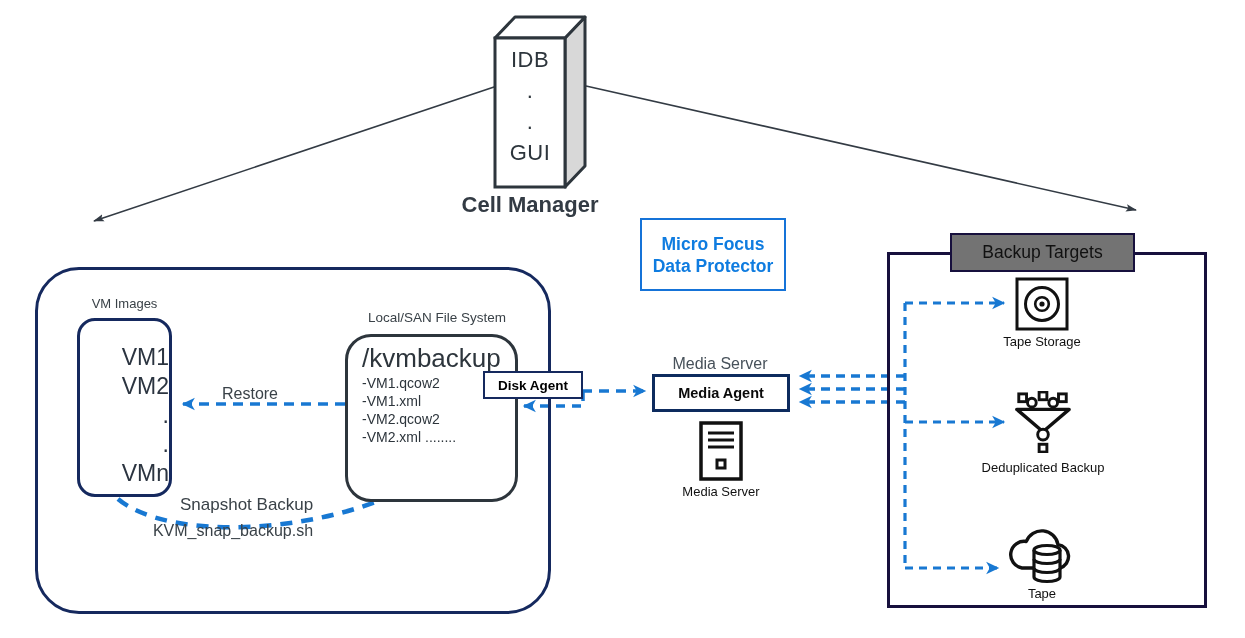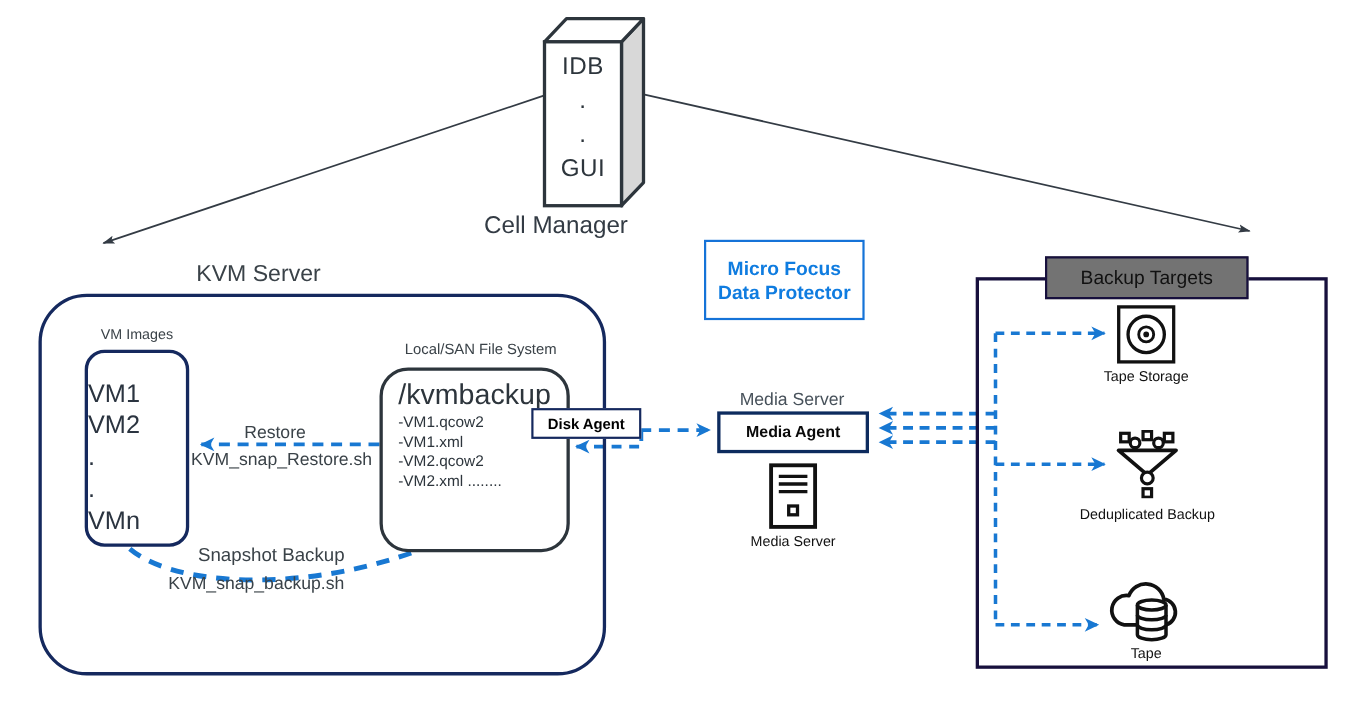--- a/index.html
+++ b/index.html
@@ -11,28 +11,28 @@
   svg{display:block;}
   #wires{position:absolute;left:0;top:0;z-index:1;}
 
   
   .navy-box{border:3.5px solid #15295e;border-radius:18px;background:transparent;}
   .lbl{color:#3a4248;}
 
   
   .cm-text{left:495px;top:44px;width:70px;z-index:3;text-align:center;
     font-size:22px;line-height:31px;color:#2d353c;letter-spacing:.5px;}
-  .cm-label{left:440px;top:192px;width:180px;text-align:left;font-size:22px;color:#333b44;z-index:3;}
+  .cm-label{left:440px;top:192px;width:180px;text-align:center;font-size:22px;color:#333b44;z-index:3;font-weight:bold;}
 
   
   .kvm-outer{left:35px;top:267px;width:510px;height:341px;border:3px solid #15295e;border-radius:44px;z-index:1;}
   .kvm-title{left:150px;top:237px;width:170px;text-align:center;font-size:21px;z-index:2;}
   .vmimg-label{left:77px;top:296px;width:95px;text-align:center;font-size:13px;z-index:2;}
   .vmimg-box{left:77px;top:318px;width:95px;height:179px;z-index:2;
-    display:flex;flex-direction:column;align-items:flex-start;padding-top:22px;box-sizing:border-box;}
+    display:flex;flex-direction:column;align-items:flex-end;padding-top:22px;box-sizing:border-box;}
   .vm-line{font-size:23px;line-height:29px;color:#2b3440;}
   .fs-label{left:328px;top:310px;width:178px;text-align:right;font-size:13.5px;z-index:2;}
   .fs-box{left:345px;top:334px;width:173px;height:168px;border:3.5px solid #2d353c;border-radius:26px;
     box-sizing:border-box;padding:5px 0 0 14px;z-index:2;background:#fff;}
   .fs-title{font-size:26px;line-height:32px;color:#2d353c;}
   .fs-file{font-size:14px;line-height:18px;color:#2d353c;}
   .disk-agent{left:483px;top:371px;width:96px;height:24px;border:2.5px solid #15295e;background:#fff;
     z-index:4;display:flex;align-items:center;justify-content:center;font-size:13.5px;font-weight:bold;color:#000;}
 
   .restore-label{left:190px;top:385px;width:120px;text-align:center;font-size:16px;z-index:3;}
@@ -103,21 +103,20 @@
 
   <div class="abs cm-text">
     <div>IDB</div>
     <div>.</div>
     <div>.</div>
     <div>GUI</div>
   </div>
   <div class="abs cm-label lbl">Cell Manager</div>
 
   <div class="abs kvm-outer"></div>
-  <div class="abs kvm-title lbl">KVM Server</div>
 
   <div class="abs vmimg-label lbl">VM Images</div>
   <div class="abs vmimg-box navy-box">
     <div class="vm-line">VM1</div>
     <div class="vm-line">VM2</div>
     <div class="vm-line">.</div>
     <div class="vm-line">.</div>
     <div class="vm-line">VMn</div>
   </div>
 
@@ -127,21 +126,20 @@
     <div class="fs-file">-VM1.qcow2</div>
     <div class="fs-file">-VM1.xml</div>
     <div class="fs-file">-VM2.qcow2</div>
     <div class="fs-file">-VM2.xml ........</div>
   </div>
   <div class="abs disk-agent">
     <span>Disk Agent</span>
   </div>
 
   <div class="abs restore-label lbl">Restore</div>
-  <div class="abs restore-script lbl">KVM_snap_Restore.sh</div>
   <div class="abs snap-label lbl">Snapshot Backup</div>
   <div class="abs snap-script lbl">KVM_snap_backup.sh</div>
 
   <div class="abs mf-box">
     <div class="mf-line">Micro Focus</div>
     <div class="mf-line">Data Protector</div>
   </div>
 
   <div class="abs ms-label">Media Server</div>
   <div class="abs ma-box">

